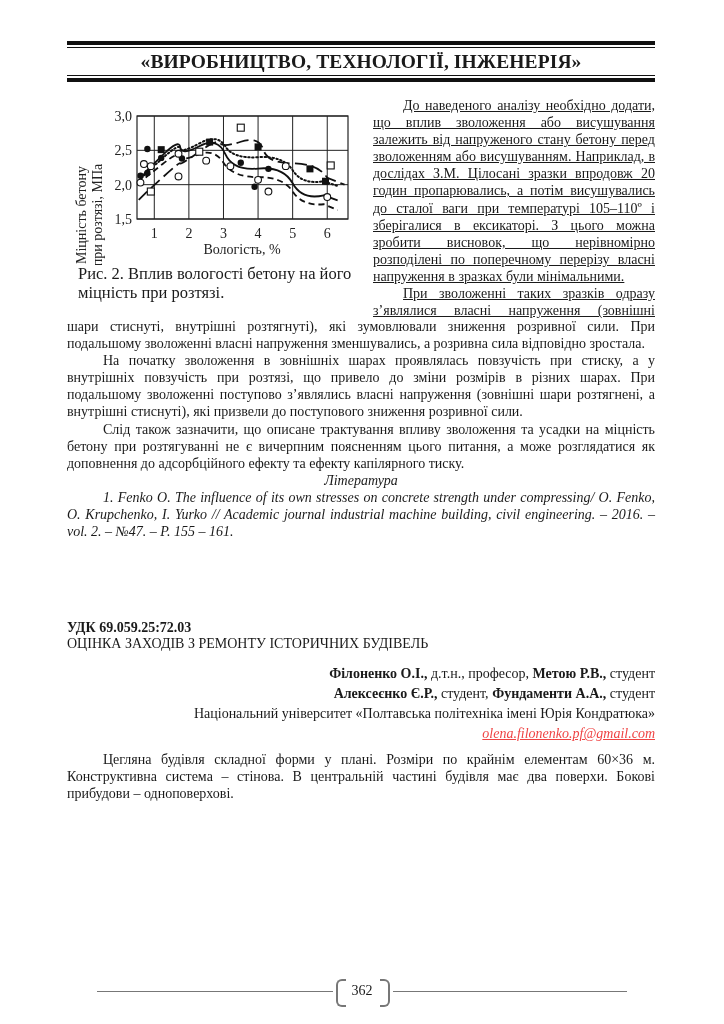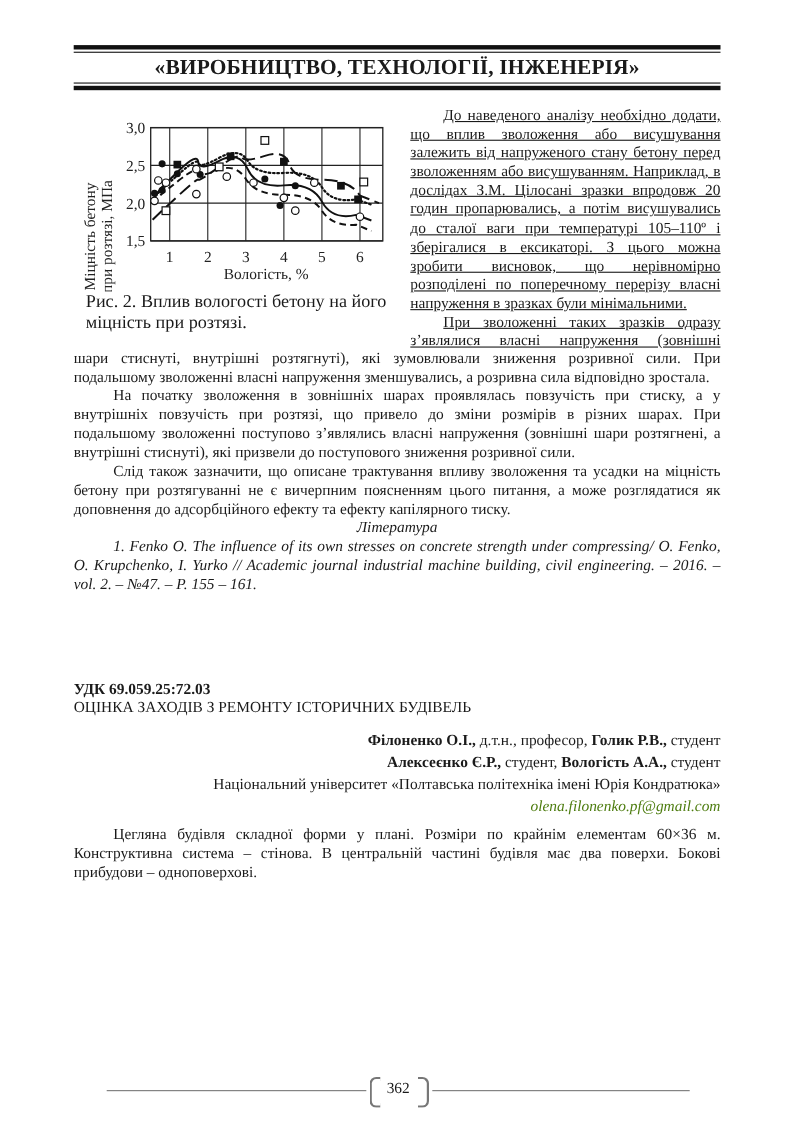--- a/index.html
+++ b/index.html
@@ -39,21 +39,21 @@
   .ind { text-indent: 36px; }
 
   .lit-heading { text-align: center; font-style: italic; }
   .lit-item { font-style: italic; text-indent: 36px; }
 
   .udk { position: absolute; left: 67px; top: 620px; font-weight: bold; font-size: 14px; }
   .article-title { position: absolute; left: 67px; top: 636px; width: 588px; text-align: left; font-size: 14px; }
   .authors { position: absolute; left: 67px; top: 664px; width: 588px; text-align: right; font-size: 14px; line-height: 20px; }
   .authors b { font-weight: bold; }
   .affil { }
-  .email { color: #4d7c0f; font-style: italic; }
+  .email { color: #ef4444; text-decoration: underline; font-style: italic; }
 
   .footer { position: absolute; left: 97px; top: 979px; width: 530px; height: 26px; }
   .footer-line { position: absolute; top: 12px; height: 1px; background: #777; }
   .footer-num {
     position: absolute; left: 239px; top: 1px; width: 52px; text-align: center;
     font-size: 14px; line-height: 22px;
   }
   .brace { position: absolute; top: 0; width: 8px; height: 24px; border: 2px solid #777; }
   .brace.l { left: 239px; border-right: none; border-radius: 6px 0 0 6px; }
   .brace.r { left: 283px; border-left: none; border-radius: 0 6px 6px 0; }
@@ -152,24 +152,24 @@
   <p class="ind">Слід також зазначити, що описане трактування впливу зволоження та усадки на міцність бетону при розтягуванні не є вичерпним поясненням цього питання, а може розглядатися як доповнення до адсорбційного ефекту та ефекту капілярного тиску.</p>
   <p class="lit-heading">Література</p>
   <p class="lit-item">1. Fenko O. The influence of its own stresses on concrete strength under compressing/ O. Fenko, O. Krupchenko, I. Yurko // Academic journal industrial machine building, civil engineering. – 2016. – vol. 2. – №47. – P. 155 – 161.</p>
 </div>
 
 <div class="udk">УДК 69.059.25:72.03</div>
 <div class="article-title">ОЦІНКА ЗАХОДІВ З РЕМОНТУ ІСТОРИЧНИХ БУДІВЕЛЬ</div>
 
 <div class="authors">
   <div>
-    <b>Філоненко О.І.,</b><span> д.т.н., професор, </span><b>Голик Р.В.,</b><span> студент</span>
+    <b>Філоненко О.І.,</b><span> д.т.н., професор, </span><b>Метою Р.В.,</b><span> студент</span>
   </div>
   <div>
-    <b>Алексеєнко Є.Р.,</b><span> студент, </span><b>Вологість А.А.,</b><span> студент</span>
+    <b>Алексеєнко Є.Р.,</b><span> студент, </span><b>Фундаменти А.А.,</b><span> студент</span>
   </div>
   <div class="affil">Національний університет «Полтавська політехніка імені Юрія Кондратюка»</div>
   <div><a class="email">olena.filonenko.pf@gmail.com</a></div>
 </div>
 
 <div class="body-block" style="top: 751px;">
   <p class="ind">Цегляна будівля складної форми у плані. Розміри по крайнім елементам 60×36 м. Конструктивна система – стінова. В центральній частині будівля має два поверхи. Бокові прибудови – одноповерхові.</p>
 </div>
 
 <div class="footer">

